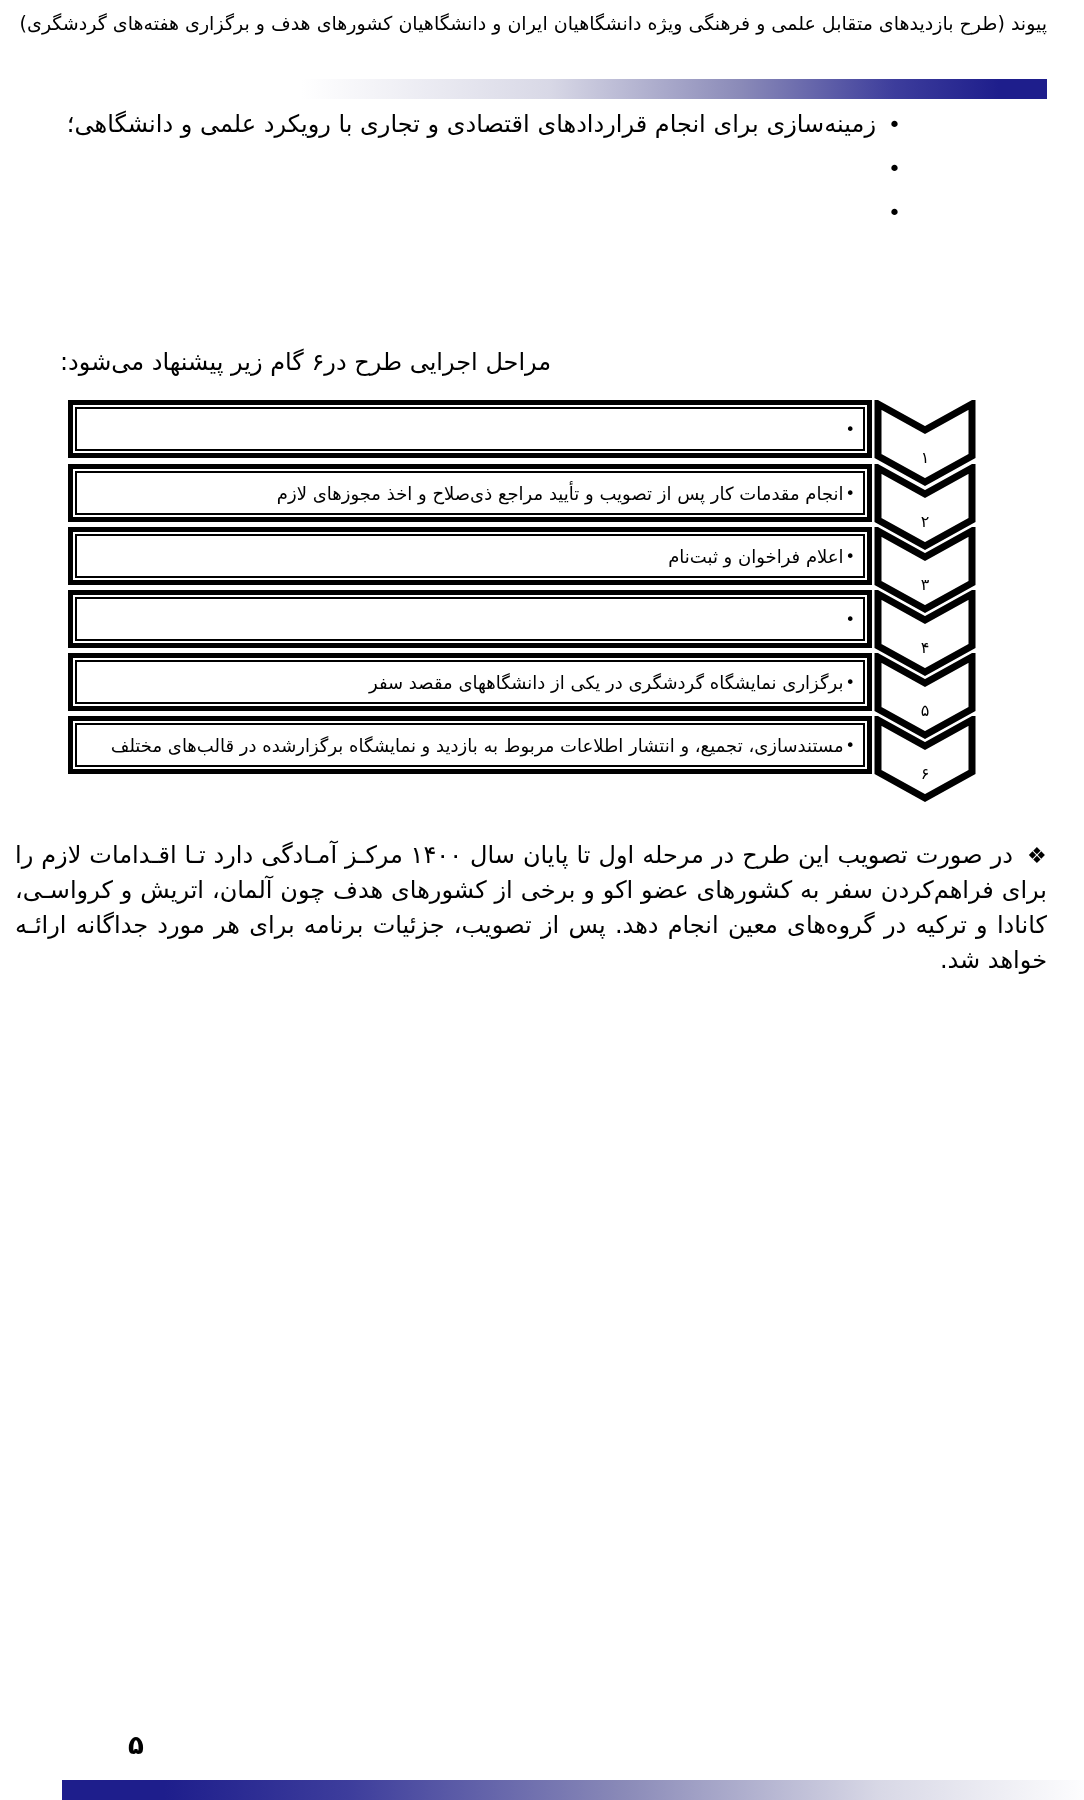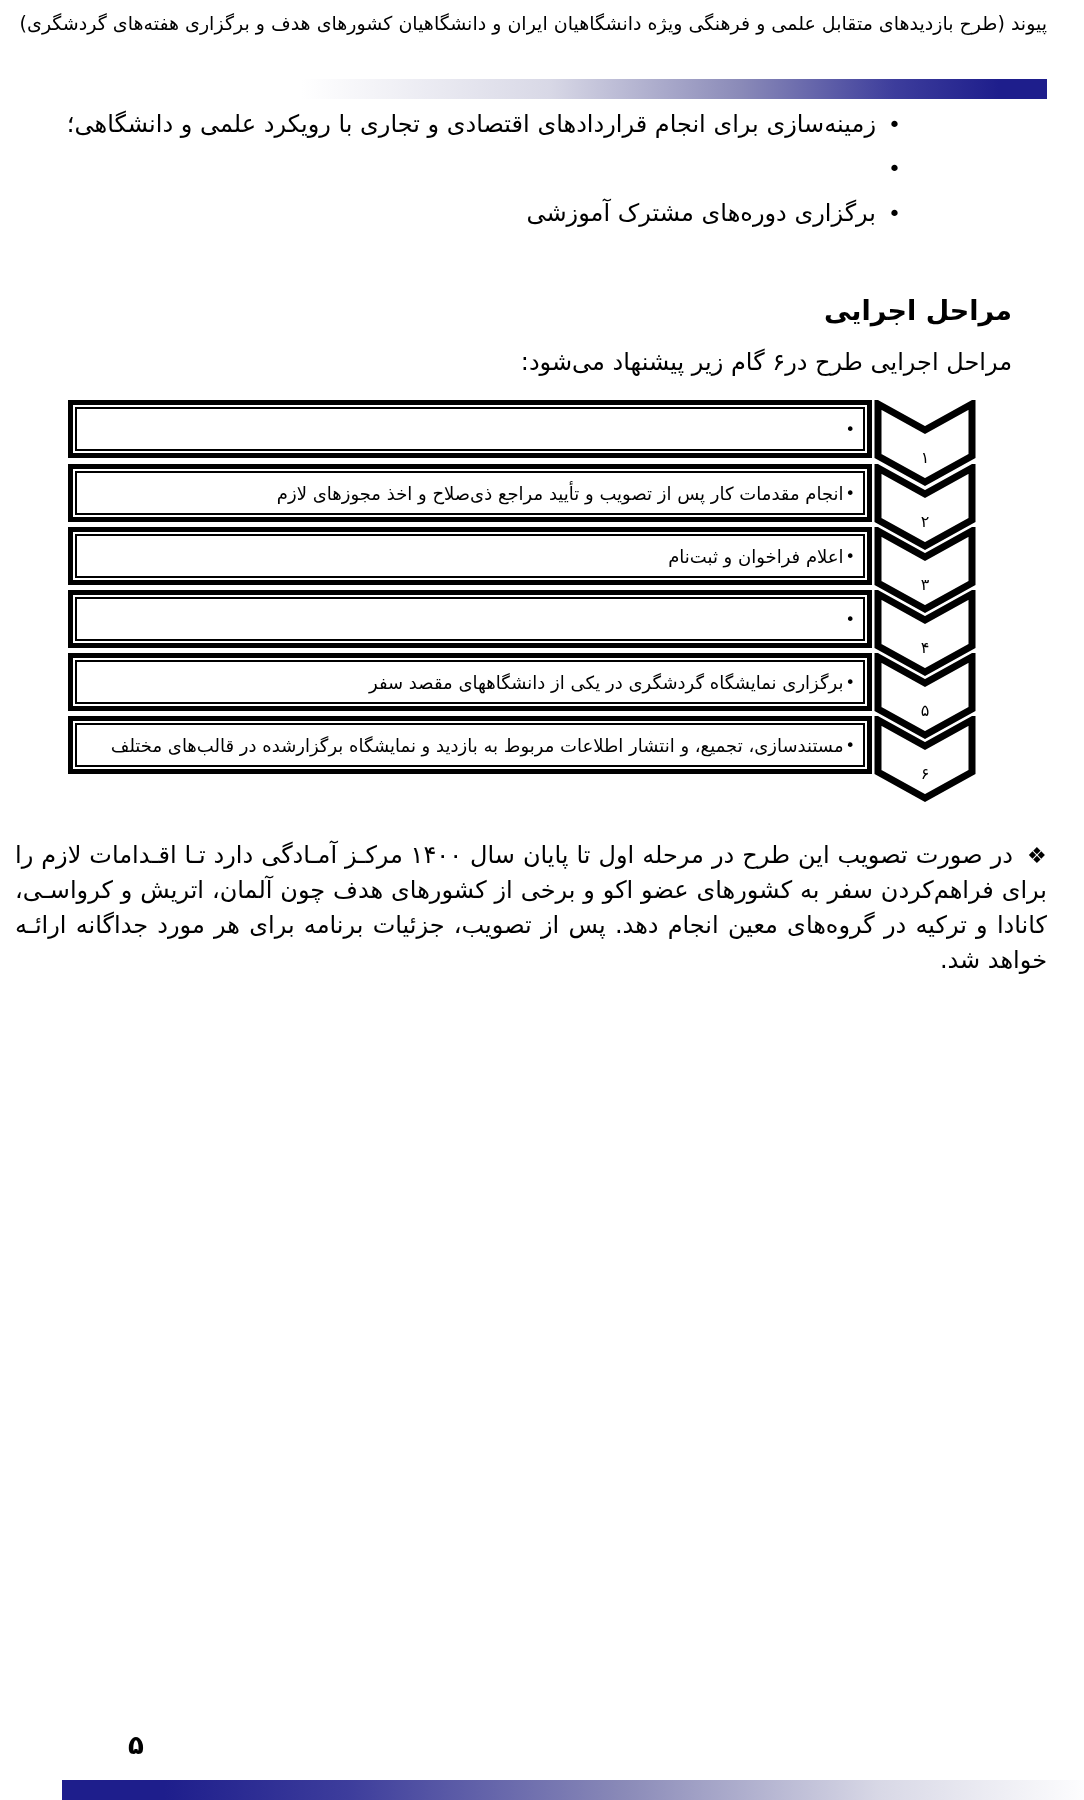--- a/index.html
+++ b/index.html
@@ -53,23 +53,23 @@
   .section-heading {
     position: absolute;
     top: 295px; right: 72px; left: 60px;
     direction: rtl;
     text-align: right;
     font-size: 27px;
     font-weight: bold;
   }
   .section-intro {
     position: absolute;
-    top: 348px; right: 72px; left: 72px;
-    direction: rtl;
-    text-align: right;
+    top: 348px; right: 72px; left: 60px;
+    direction: rtl;
+    text-align: left;
     font-size: 24px;
   }
 
   
   .steps { position: absolute; top: 400px; left: 0; right: 0; height: 410px; }
   .step-row { position: absolute; left: 68px; right: 108px; height: 86px; }
   .step-row:nth-child(1) { top: 0;     z-index: 6; }
   .step-row:nth-child(2) { top: 64px;  z-index: 5; }
   .step-row:nth-child(3) { top: 127px; z-index: 4; }
   .step-row:nth-child(4) { top: 190px; z-index: 3; }
@@ -152,25 +152,23 @@
   <div class="bullet-list">
     <div class="bullet-item">
       <span class="bullet-dot">•</span>
       <span>زمینه‌سازی برای انجام قراردادهای اقتصادی و تجاری با رویکرد علمی و دانشگاهی؛</span>
     </div>
     <div class="bullet-item">
       <span class="bullet-dot">•</span>
     </div>
     <div class="bullet-item">
       <span class="bullet-dot">•</span>
-      <span>برگزاری دوره‌های مشترک آموزشی</span>
     </div>
   </div>
 
-  <div class="section-heading">مراحل اجرایی</div>
   <div class="section-intro">مراحل اجرایی طرح در۶ گام زیر پیشنهاد می‌شود:</div>
 
   <div class="steps">
 
     <div class="step-row">
       <div class="step-box">
         <div class="step-box-inner">
           <span class="step-bullet">•</span>
         </div>
       </div>

